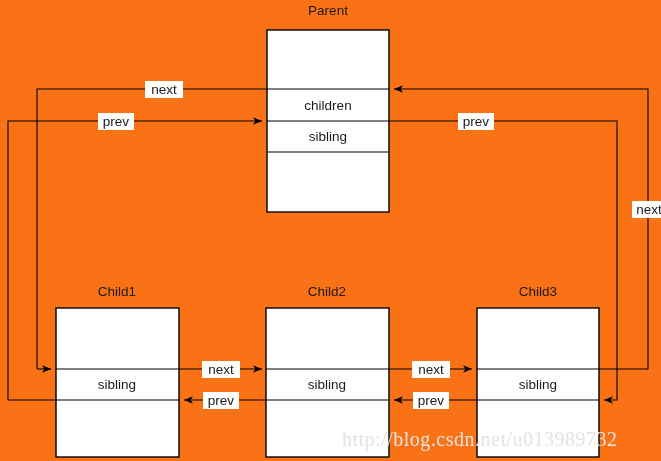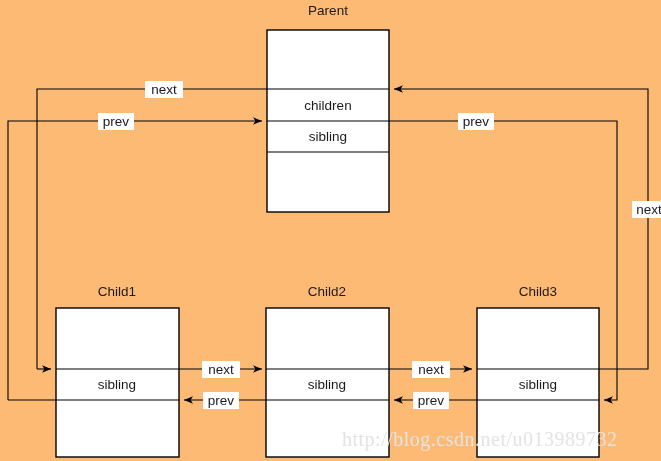--- a/index.html
+++ b/index.html
@@ -4,21 +4,21 @@
 <style>
   html, body {
     margin: 0;
     padding: 0;
     background: #ffffff;
   }
   #canvas {
     position: relative;
     width: 661px;
     height: 461px;
-    background: #fdba74;
+    background: #f97316;
     overflow: hidden;
     font-family: "Liberation Sans", sans-serif;
   }
   svg#diagram {
     position: absolute;
     top: 0;
     left: 0;
     width: 661px;
     height: 461px;
   }

